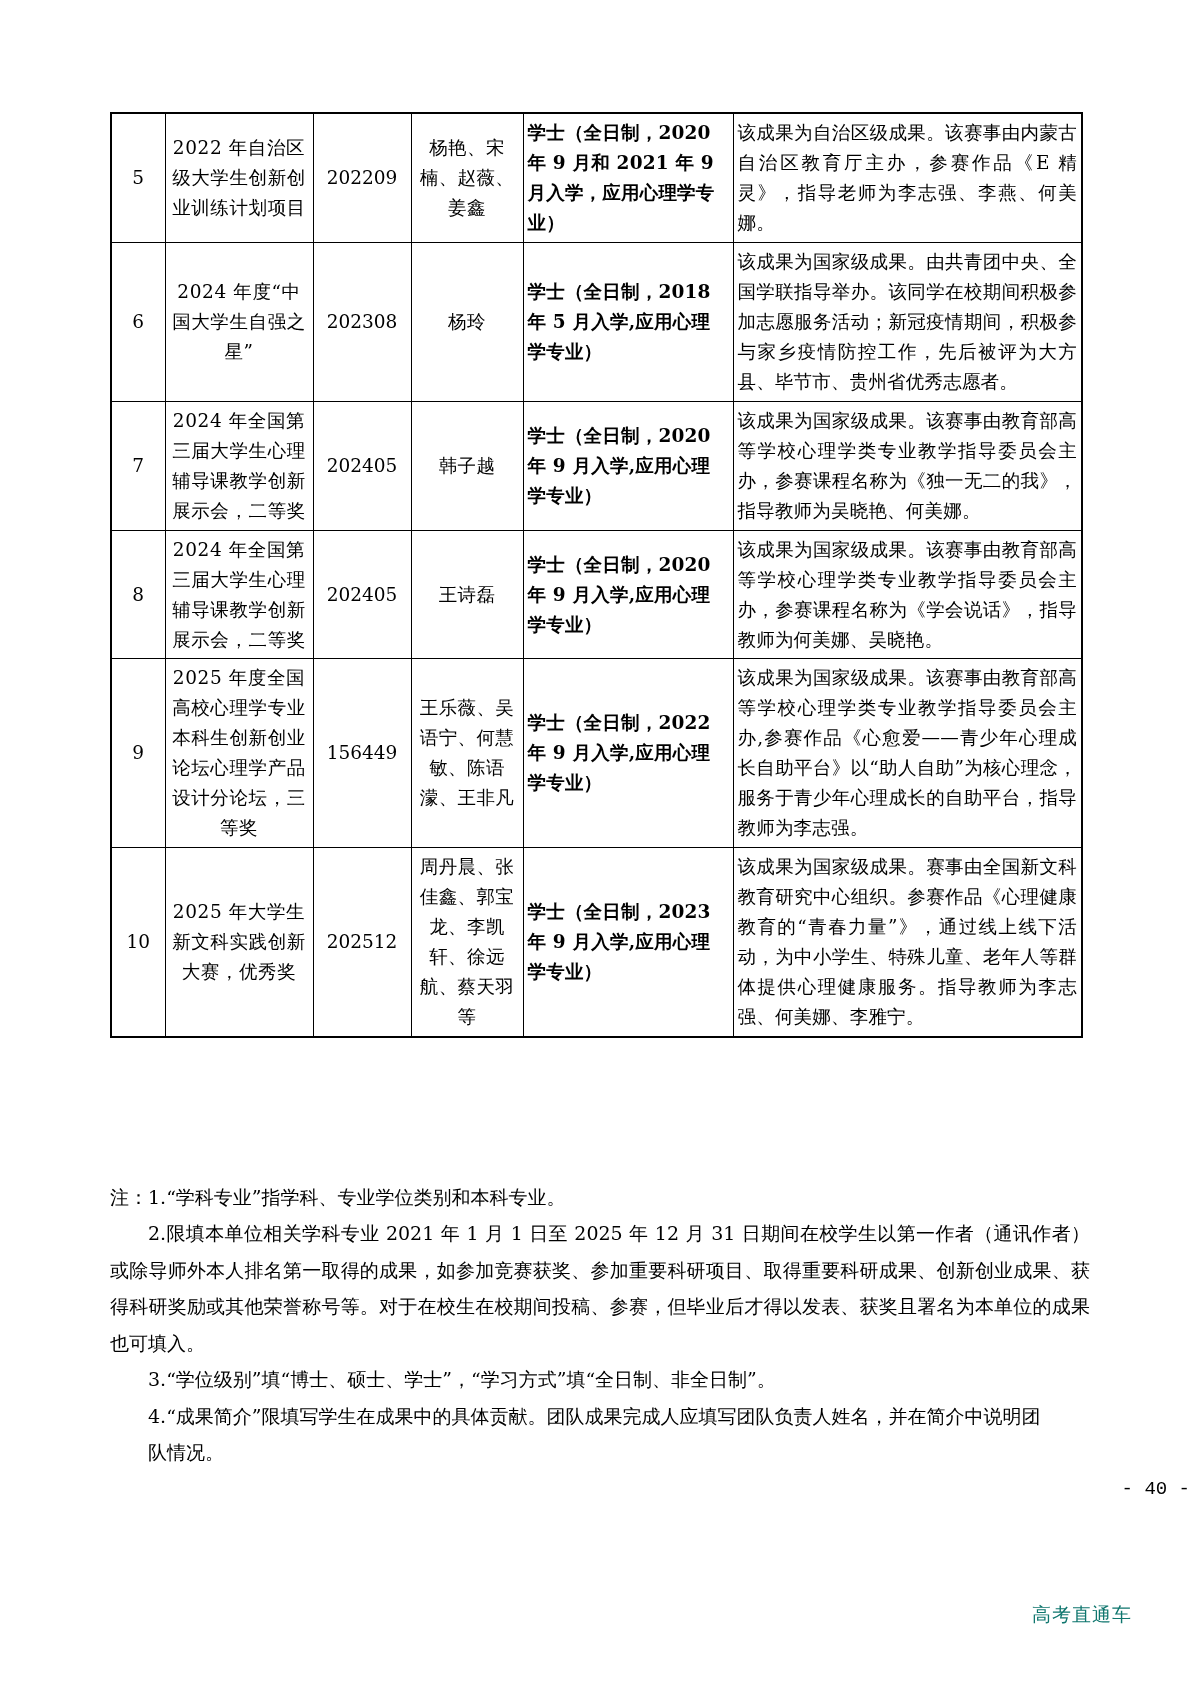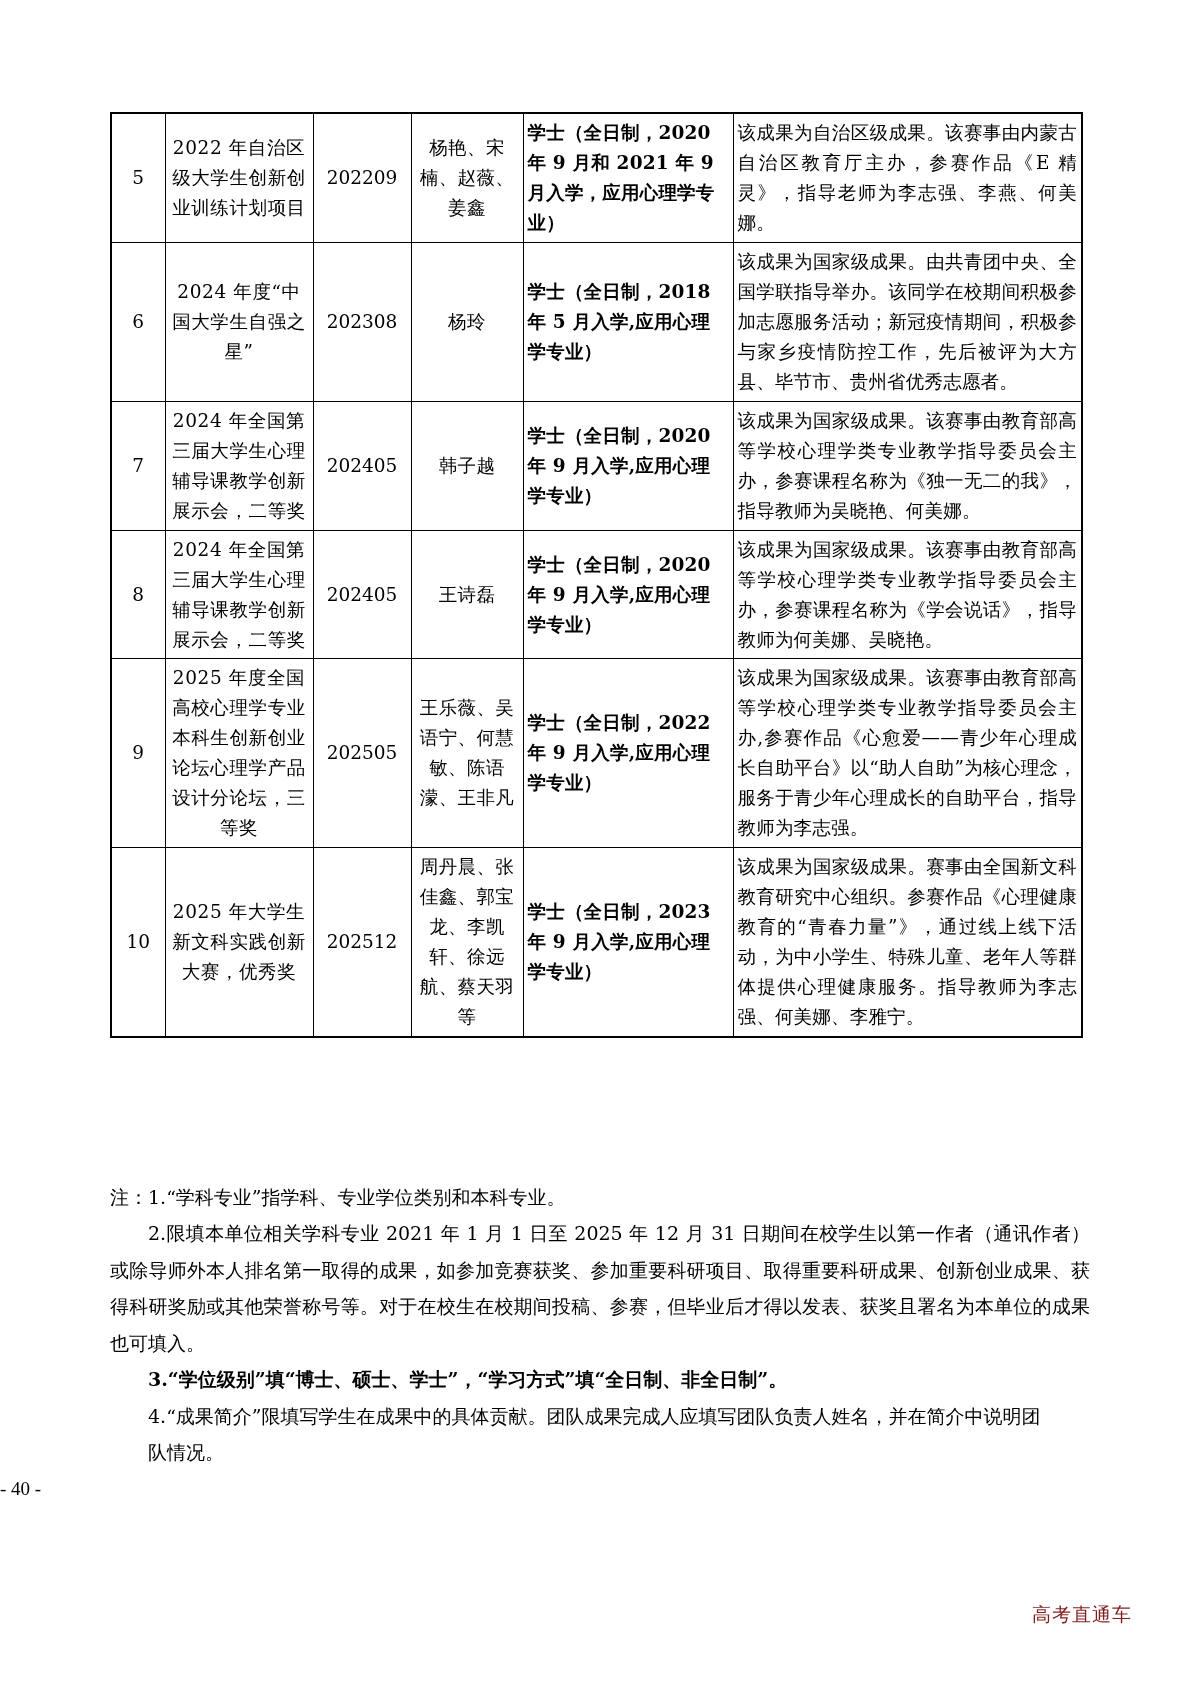--- a/index.html
+++ b/index.html
@@ -97,42 +97,42 @@
     line-height: 1.92;
     font-family: "DejaVu Serif", "Liberation Serif", serif;
     margin-top: 27px;
   }
   .note-line {
     text-align: justify;
     text-align-last: left;
   }
   .note-1 { text-indent: 0; }
   .note-2 { text-indent: 38px; }
-  .note-3 { text-indent: 38px; font-weight: bold; }
+  .note-3 { text-indent: 38px; }
   .note-4 { text-indent: 38px; }
   .note-4b { text-indent: 38px; }
 
   
   .page-number {
     position: absolute;
     left: 0;
     top: 1478px;
     width: 1190px;
-    text-align: left;
-    font-size: 19px;
-    font-family: Liberation Serif, serif;
+    text-align: right;
+    font-size: 19px;
+    font-family: Liberation Mono, monospace;
   }
 
   
   .watermark {
     position: absolute;
     right: 58px;
     top: 1602px;
     font-size: 19px;
-    color: #7f1d1d;
+    color: #0f766e;
     letter-spacing: 1px;
     font-family: "DejaVu Sans", "Liberation Sans", sans-serif;
   }
 </style>
 </head>
 <body>
 
 <div class="page">
 
   <div class="table-wrap">
@@ -174,21 +174,21 @@
           <td class="idx">8</td>
           <td class="name">2024 年全国第三届大学生心理辅导课教学创新展示会，二等奖</td>
           <td class="code">202405</td>
           <td class="people">王诗磊</td>
           <td class="degree">学士（全日制，2020 年 9 月入学,应用心理学专业）</td>
           <td class="desc">该成果为国家级成果。该赛事由教育部高等学校心理学类专业教学指导委员会主办，参赛课程名称为《学会说话》，指导教师为何美娜、吴晓艳。</td>
         </tr>
         <tr>
           <td class="idx">9</td>
           <td class="name">2025 年度全国高校心理学专业本科生创新创业论坛心理学产品设计分论坛，三等奖</td>
-          <td class="code">202505</td>
+          <td class="code">156449</td>
           <td class="people">王乐薇、吴语宁、何慧敏、陈语濛、王非凡</td>
           <td class="degree">学士（全日制，2022 年 9 月入学,应用心理学专业）</td>
           <td class="desc">该成果为国家级成果。该赛事由教育部高等学校心理学类专业教学指导委员会主办,参赛作品《心愈爱——青少年心理成长自助平台》以“助人自助”为核心理念，服务于青少年心理成长的自助平台，指导教师为李志强。</td>
         </tr>
         <tr>
           <td class="idx">10</td>
           <td class="name">2025 年大学生新文科实践创新大赛，优秀奖</td>
           <td class="code">202512</td>
           <td class="people">周丹晨、张佳鑫、郭宝龙、李凯轩、徐远航、蔡天羽等</td>
           <td class="degree">学士（全日制，2023 年 9 月入学,应用心理学专业）</td>

